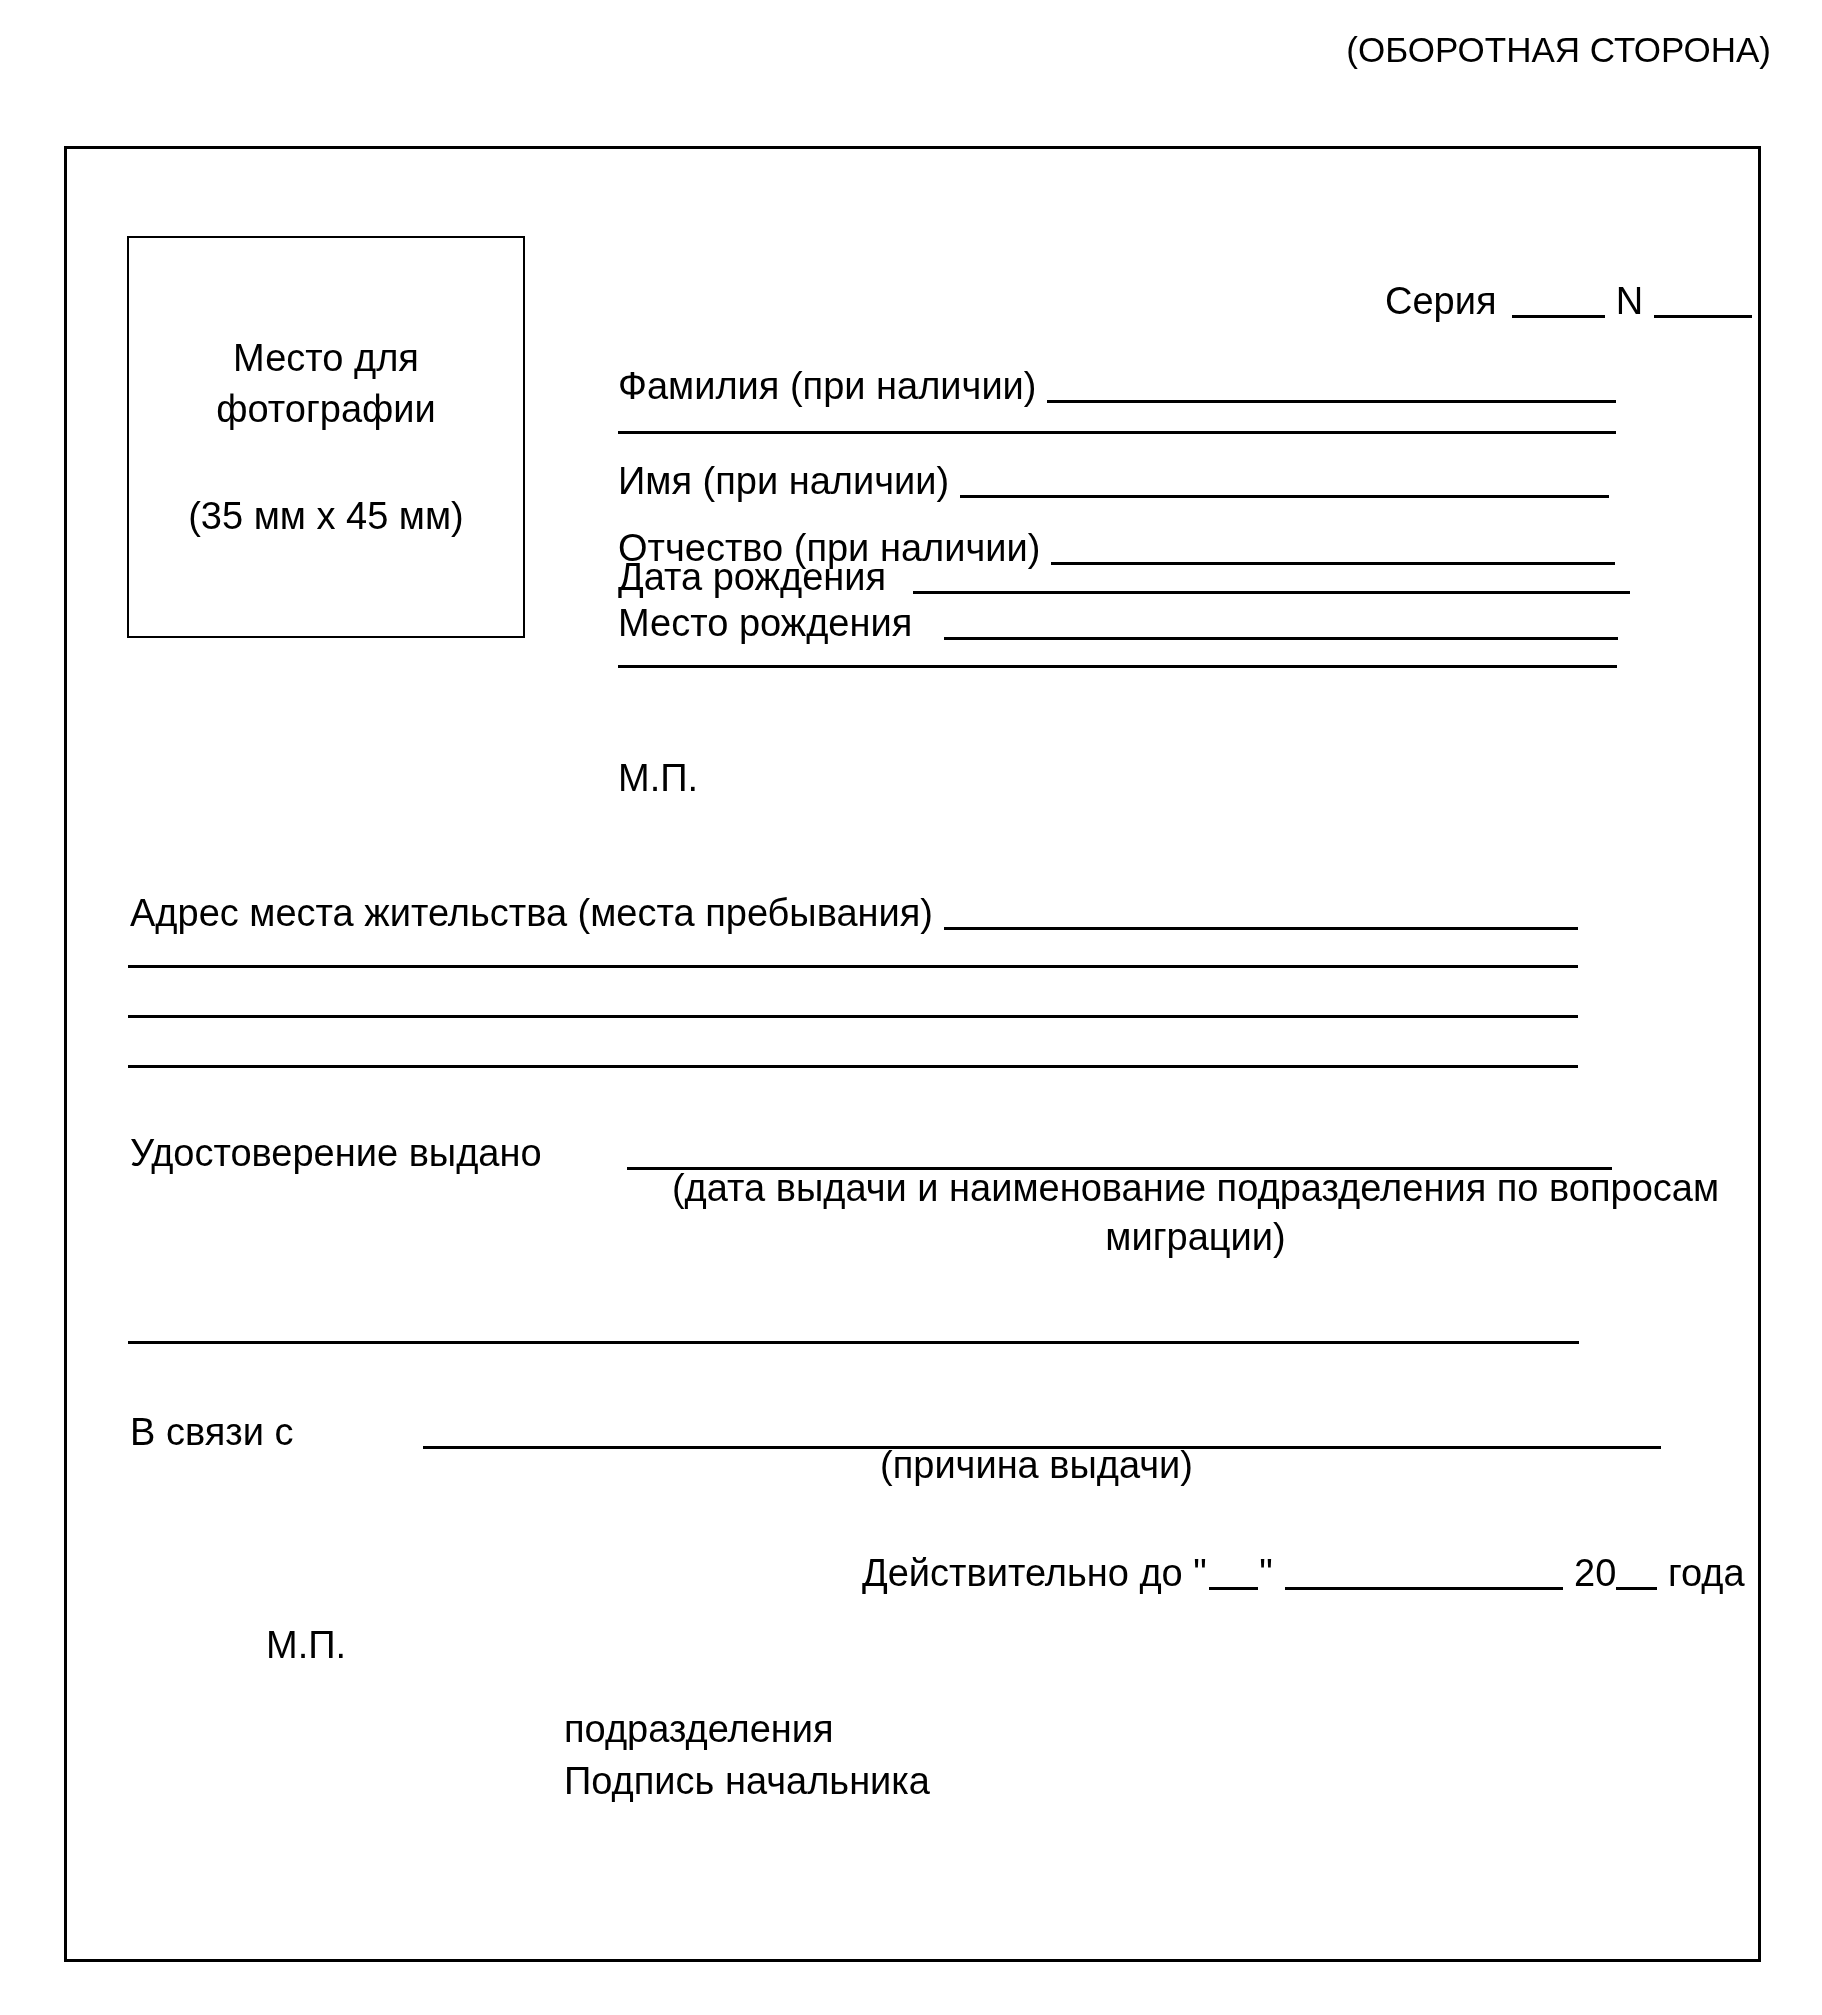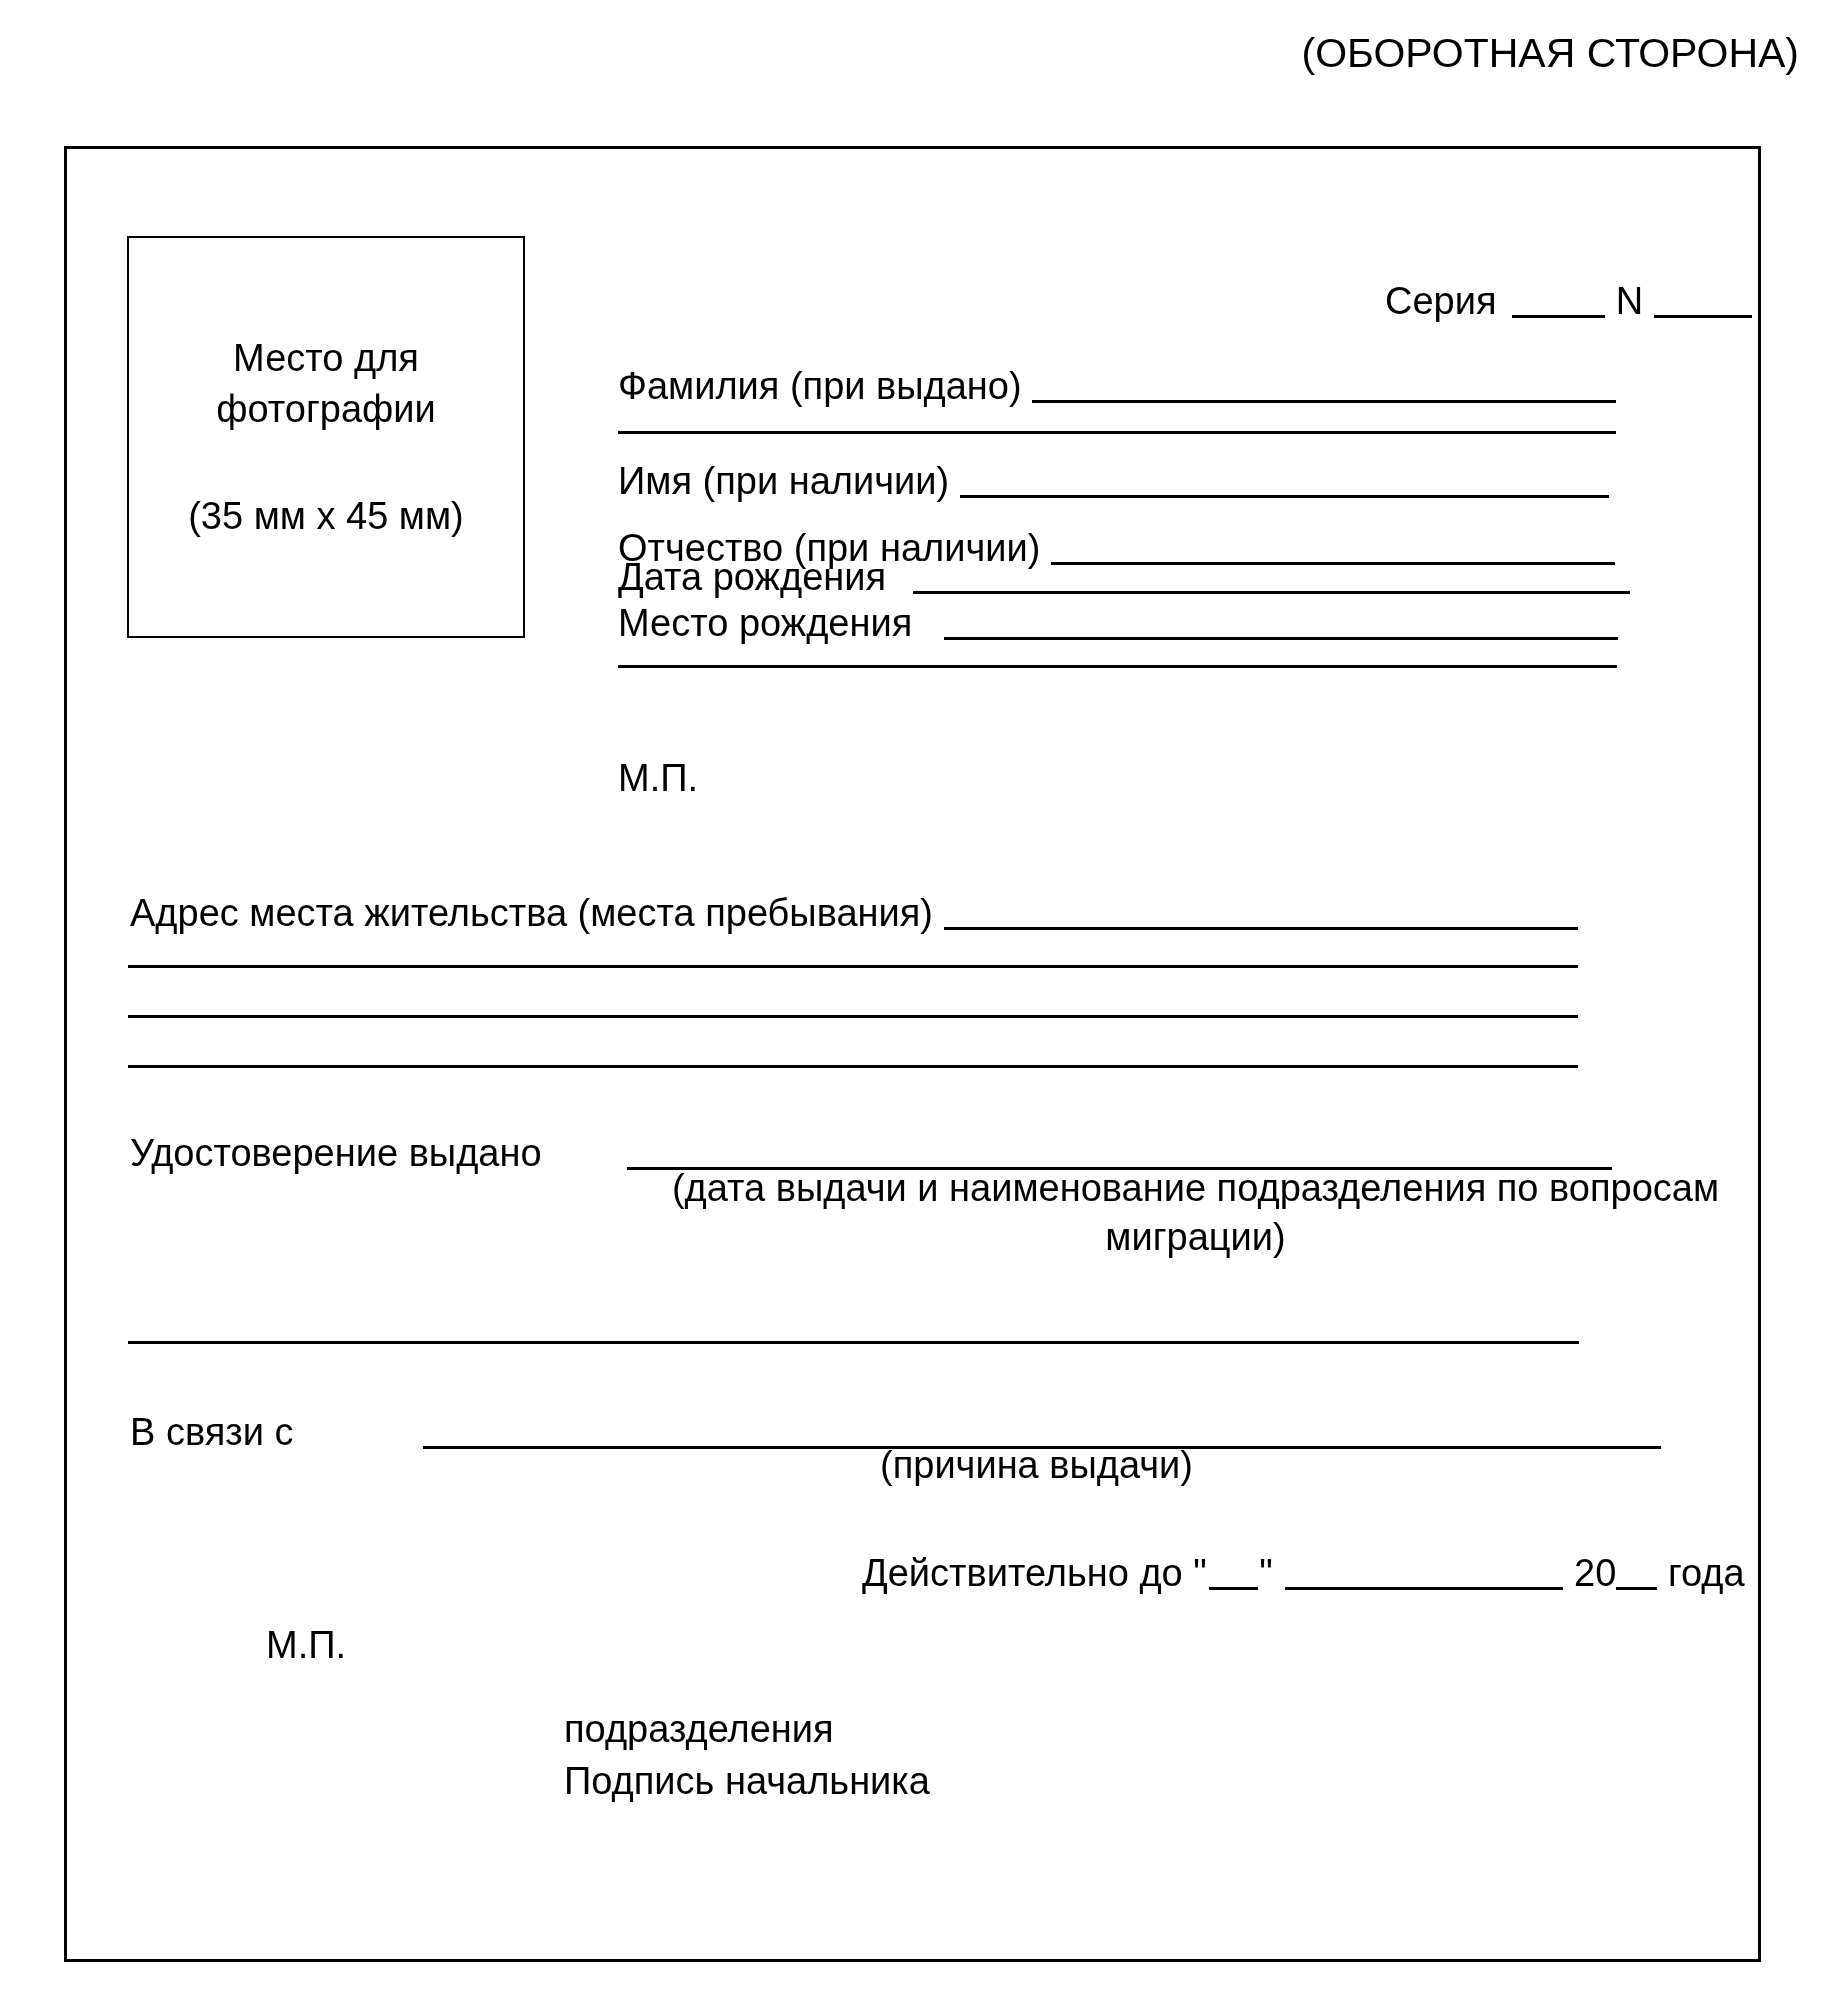--- a/index.html
+++ b/index.html
@@ -18,22 +18,22 @@
     height: 2016px;
     background: #ffffff;
     font-size: 38px;
   }
   .abs { position: absolute; }
 
   
   .back-side-label {
     position: absolute;
     top: 29.6px;
-    right: 24px;
-    font-size: 41px;
+    right: 52px;
+    font-size: 35px;
     white-space: nowrap;
     text-align: right;
   }
 
   
   .outer-box {
     position: absolute;
     left: 64px;
     top: 146px;
     width: 1691px;
@@ -130,21 +130,21 @@
   </div>
 
   <div class="row" style="left:1385px; top:264px; width:367px;">
     <span>Серия</span>
     <span class="blank" style="width:101px; margin-left:15px;"></span>
     <span style="margin-left:10.7px;">N</span>
     <span class="blank" style="width:106px; margin-left:10.7px;"></span>
   </div>
 
   <div class="row" style="left:618px; top:349px; width:998px;">
-    <span>Фамилия (при выдано)</span>
+    <span>Фамилия (при наличии)</span>
     <span class="fill"></span>
   </div>
 
   <div class="hline" style="left:618px; top:431px; width:998px;"></div>
 
   <div class="row" style="left:618px; top:444px; width:991px;">
     <span>Имя (при наличии)</span>
     <span class="fill"></span>
   </div>
 

